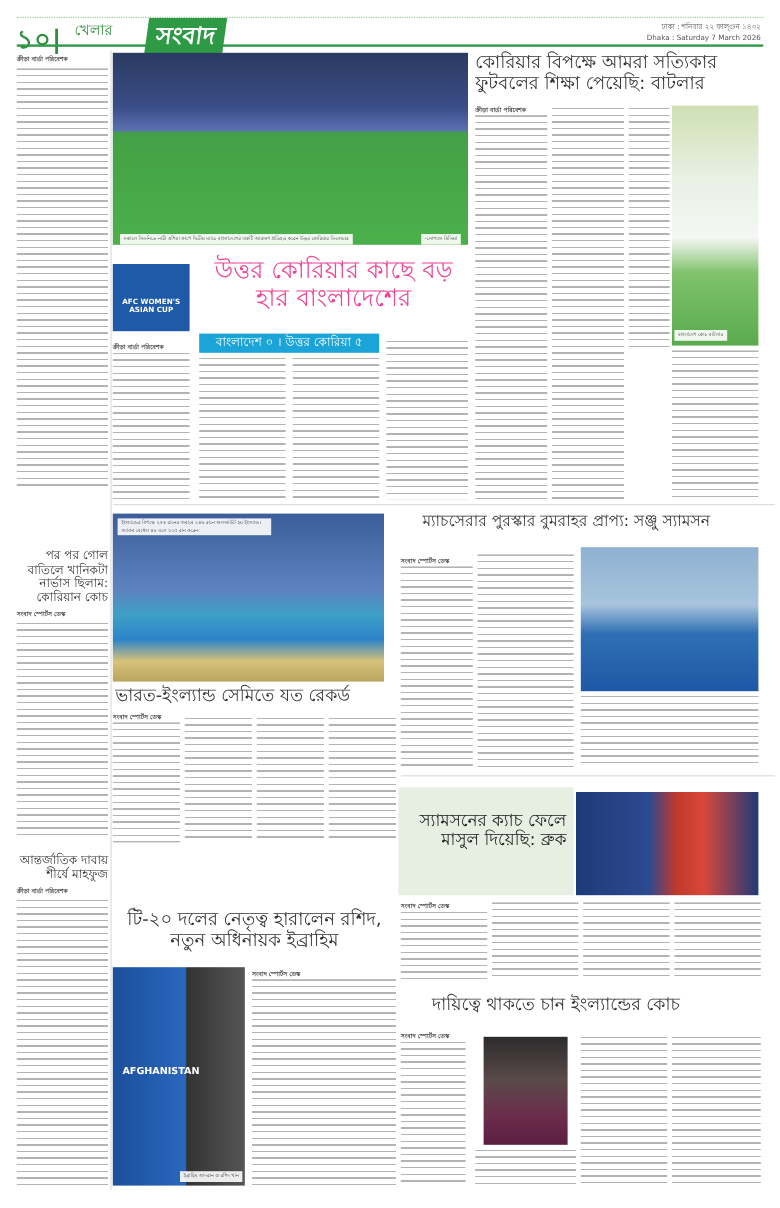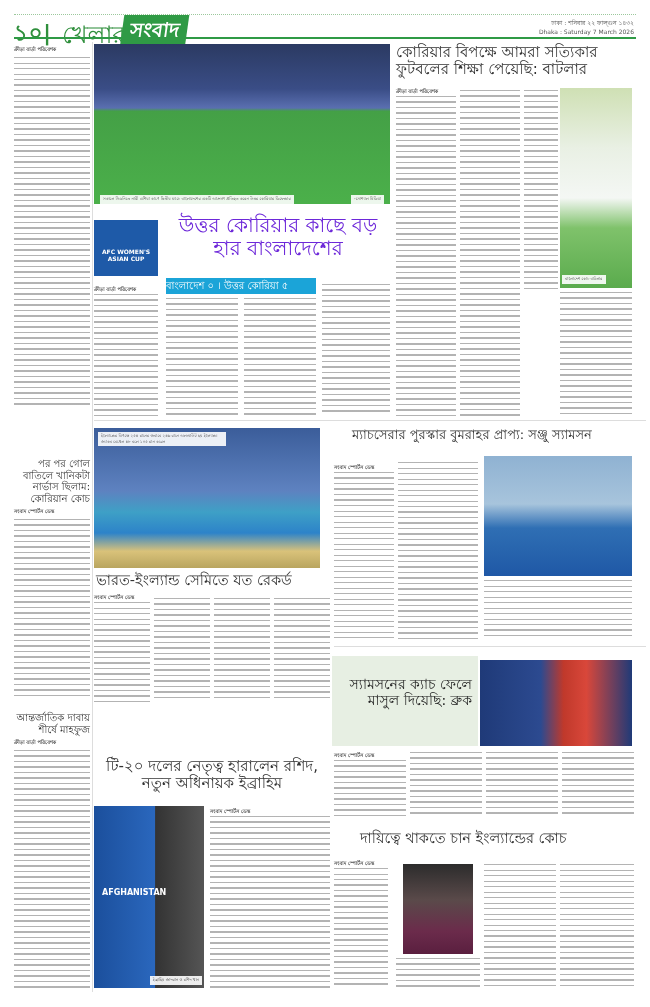--- a/index.html
+++ b/index.html
@@ -3,21 +3,21 @@
 <meta charset="utf-8">
 <style>
   * { box-sizing: border-box; margin: 0; padding: 0; }
   html, body { width: 650px; height: 1007px; background: #fff; overflow: hidden; }
   body { font-family: "DejaVu Sans", sans-serif; color: #222; position: relative; }
   .abs { position: absolute; }
 
   
   .mast-dots { left: 14px; right: 14px; top: 14px; border-top: 1px dotted #9cc89c; }
   .page-no { left: 14px; top: 17px; font-size: 21px; color: #2f8f3c; font-weight: bold; letter-spacing: 1px; }
-  .section-a { left: 62px; top: 16px; font-size: 24px; color: #2f8f3c; }
+  .section-a { left: 62px; top: 16px; font-size: 12px; color: #2f8f3c; }
   .section-b { left: 122px; top: 15px; font-size: 20px; color: #fff; background: #2f9a45; padding: 0 8px; transform: skewX(-8deg); font-weight: bold; }
   .mast-date { right: 16px; top: 18px; font-size: 6px; color: #555; text-align: right; line-height: 9px; }
   .mast-rule { left: 14px; right: 14px; top: 37px; border-top: 2px solid #2f9a45; }
 
   
   .headline { color: #333; line-height: 1.15; }
   .byline { font-size: 5px; color: #444; font-weight: bold; }
   .lines { background: repeating-linear-gradient(to bottom, #9a9a9a 0 1.2px, transparent 1.2px 5.5px); opacity: .75; }
   .vrule { width: 1px; background: #ddd; }
   .hrule { height: 1px; background: #ddd; }
@@ -27,21 +27,21 @@
   .photo { overflow: hidden; }
   .field { background: linear-gradient(180deg,#2b3a62 0%,#3a4d86 28%,#5a6fb0 40%,#44a046 42%,#4bb04a 100%); }
   .cric { background: linear-gradient(180deg,#3b5d9a 0%,#5e82c0 45%,#3ea0c6 60%,#2d83c9 75%,#d9c27a 88%,#b9a55f 100%); }
   .afc { background: #1e5aa8; color: #fff; font-weight: bold; text-align: center; }
   .coach { background: linear-gradient(180deg,#cfe0b4 0%,#e9f0e4 30%,#f4f7f4 55%,#7fc26b 70%,#5aab4d 100%); }
   .samson { background: linear-gradient(180deg,#8fb2d2 0%,#a7c4dc 40%,#2f6fb4 60%,#1f58a6 100%); }
   .brook { background: linear-gradient(90deg,#1f3a78 0%,#2c4a90 40%,#c0392b 55%,#d9473a 70%,#1f3a78 100%); }
   .mccul { background: linear-gradient(180deg,#2c2c2c 0%,#5a4a4a 40%,#6b2b4b 75%,#5a1f3f 100%); }
   .afg { background: linear-gradient(90deg,#1b4f9c 0%,#2a67bd 55%,#333 56%,#555 100%); }
 
-  .score-bar { background: #1ba4d8; color: #fff; font-size: 10px; text-align: left; line-height: 16px; }
+  .score-bar { background: #1ba4d8; color: #fff; font-size: 10px; text-align: center; line-height: 16px; }
   .brook-box { background: #e7efe3; }
 </style>
 </head>
 <body>
 
 <div class="abs mast-dots"></div>
 <div class="abs page-no">১০|</div>
 <div class="abs section-a">খেলার</div>
 <div class="abs section-b">সংবাদ</div>
 <div class="abs mast-date">
@@ -70,21 +70,21 @@
 <div class="abs vrule" style="left:92px;top:42px;height:950px;"></div>
 
 <div class="abs photo field" style="left:94px;top:44px;width:296px;height:160px;">
   <div class="abs" style="left:6px;top:151px;right:6px;display:flex;justify-content:space-between;">
     <span class="caption">সকালে সিডনিতে নারী এশিয়া কাপে দ্বিতীয় ম্যাচে বাংলাদেশের একটি আক্রমণ প্রতিহত করেন উত্তর কোরিয়ার ডিফেন্ডার</span>
     <span class="caption">–সোশ্যাল মিডিয়া</span>
   </div>
 </div>
 
 <div class="abs afc" style="left:94px;top:220px;width:64px;height:56px;font-size:6px;padding-top:28px;line-height:7px;">AFC WOMEN'S ASIAN CUP</div>
-<div class="abs headline" style="left:166px;top:214px;width:224px;font-size:20px;text-align:center;color:#6d28d9;">উত্তর কোরিয়ার কাছে বড় হার বাংলাদেশের</div>
+<div class="abs headline" style="left:166px;top:214px;width:224px;font-size:20px;text-align:center;color:#ec4899;">উত্তর কোরিয়ার কাছে বড় হার বাংলাদেশের</div>
 
 <div class="abs byline" style="left:94px;top:286px;">ক্রীড়া বার্তা পরিবেশক</div>
 <div class="abs lines" style="left:94px;top:294px;width:64px;height:122px;"></div>
 <div class="abs score-bar" style="left:166px;top:278px;width:150px;">বাংলাদেশ ০ । উত্তর কোরিয়া ৫</div>
 <div class="abs lines" style="left:166px;top:298px;width:72px;height:118px;"></div>
 <div class="abs lines" style="left:244px;top:298px;width:72px;height:118px;"></div>
 <div class="abs lines" style="left:322px;top:284px;width:68px;height:132px;"></div>
 
 <div class="abs headline" style="left:396px;top:44px;width:250px;font-size:15px;text-align:left;">কোরিয়ার বিপক্ষে আমরা সত্যিকার ফুটবলের শিক্ষা পেয়েছি: বাটলার</div>
 <div class="abs byline" style="left:396px;top:88px;">ক্রীড়া বার্তা পরিবেশক</div>

